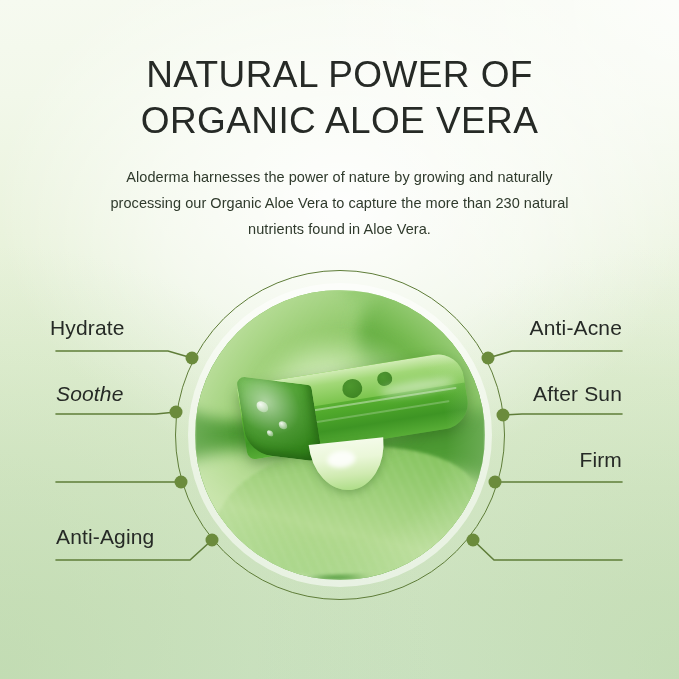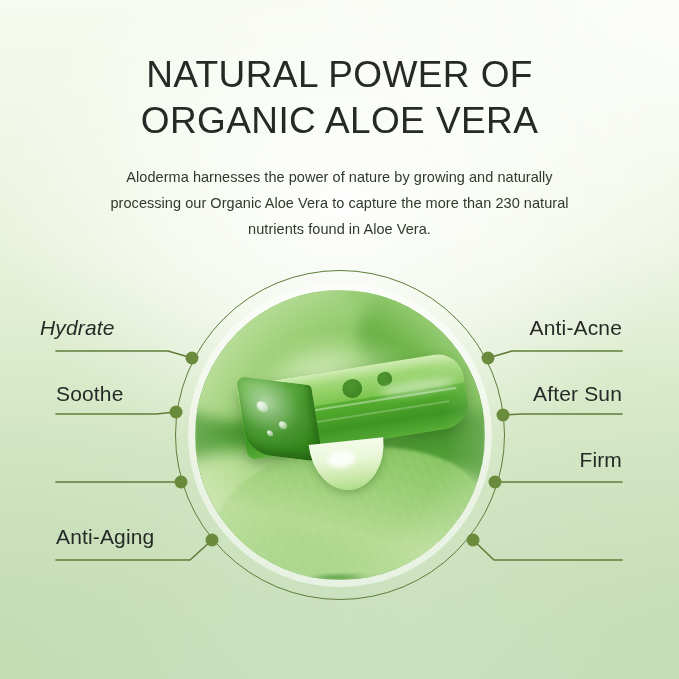--- a/index.html
+++ b/index.html
@@ -387,22 +387,22 @@
         <circle cx="176" cy="412" r="6.5"></circle>
         <circle cx="181" cy="482" r="6.5"></circle>
         <circle cx="212" cy="540" r="6.5"></circle>
         <circle cx="488" cy="358" r="6.5"></circle>
         <circle cx="503" cy="415" r="6.5"></circle>
         <circle cx="495" cy="482" r="6.5"></circle>
         <circle cx="473" cy="540" r="6.5"></circle>
       </g>
     </svg>
 
-    <div class="label left" style="left:40px; top:315px;font-style:italic;">Hydrate</div>
-    <div class="label left" style="left:56px; top:381px;">Soothe</div>
+    <div class="label left" style="left:50px; top:315px;">Hydrate</div>
+    <div class="label left" style="left:56px; top:381px;font-style:italic;">Soothe</div>
     <div class="label left" style="left:56px; top:524px;">Anti-Aging</div>
 
     <div class="label right" style="right:57px; top:315px;">Anti-Acne</div>
     <div class="label right" style="right:57px; top:381px;">After Sun</div>
     <div class="label right" style="right:57px; top:447px;">Firm</div>
 
   </div>
 </div>
 
 </body></html>

